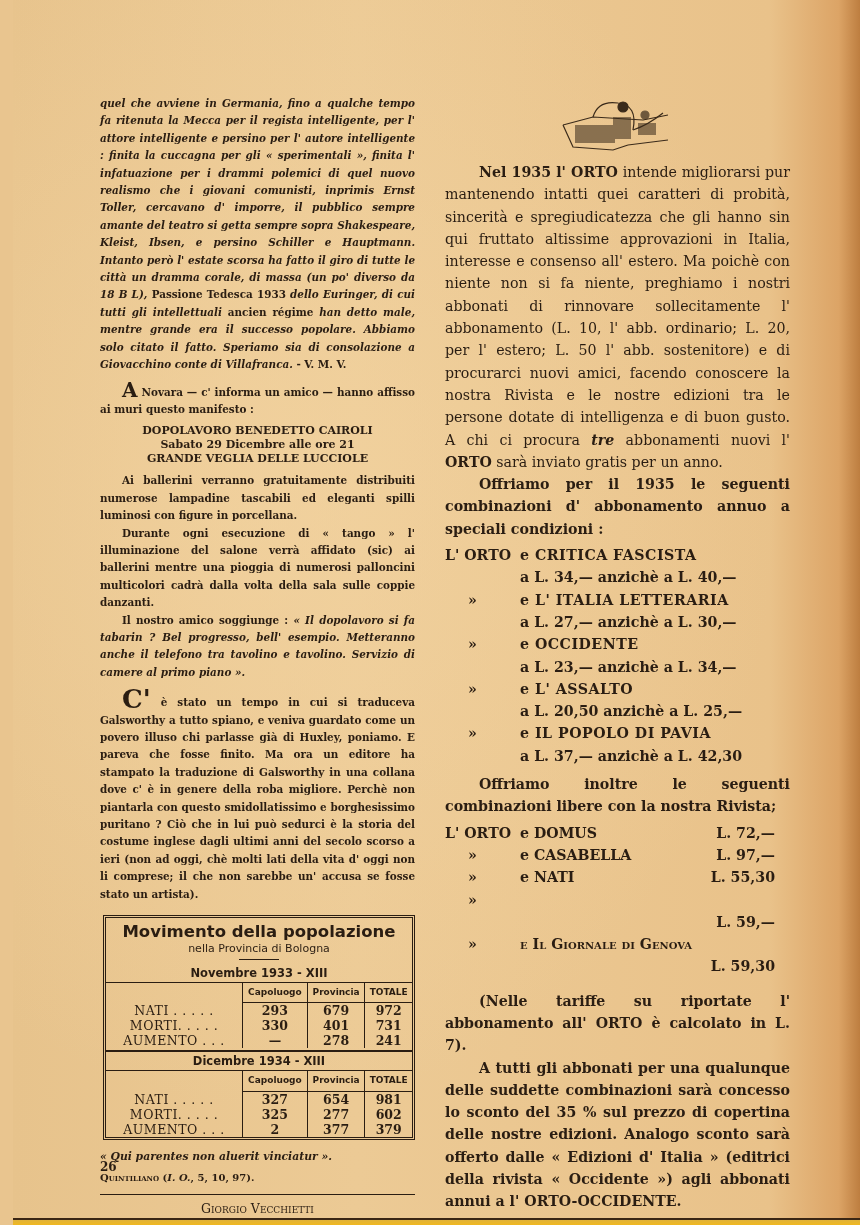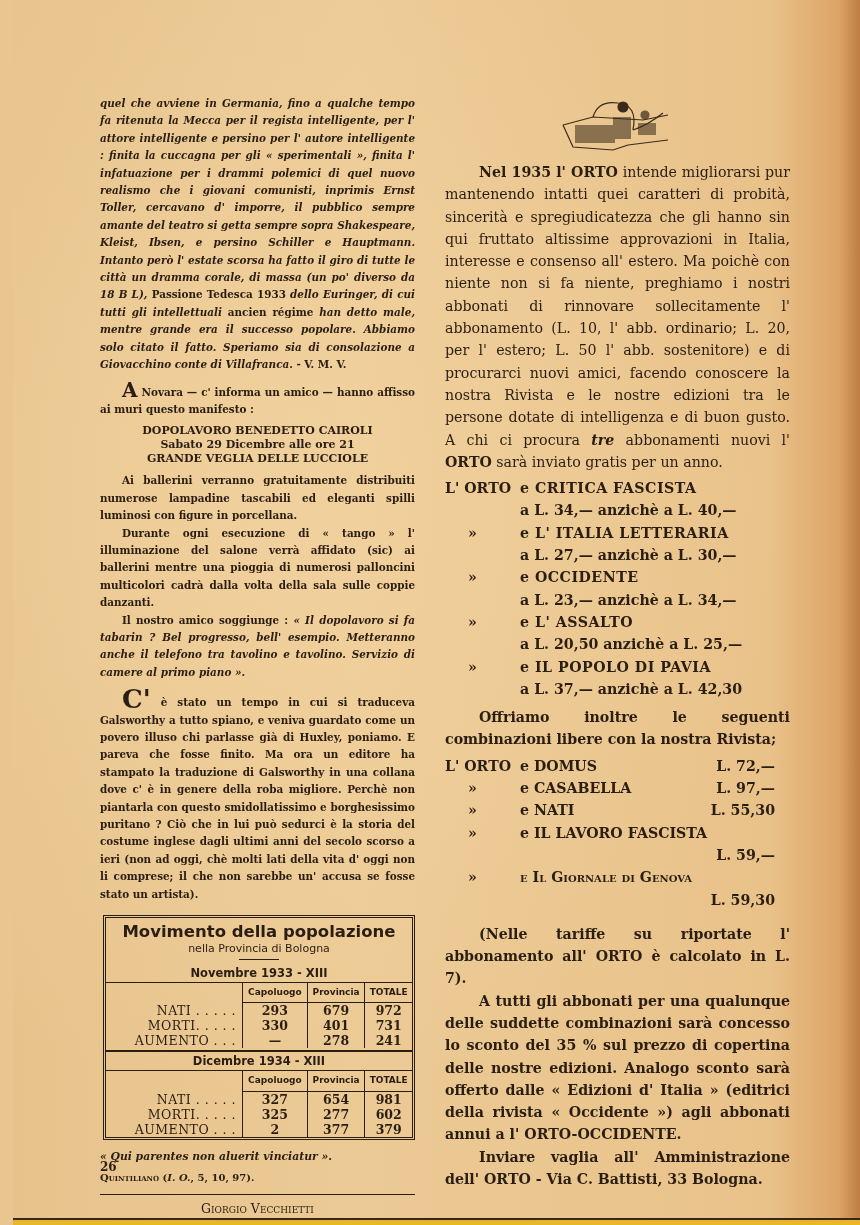--- a/index.html
+++ b/index.html
@@ -40,21 +40,21 @@
   }
   .pt-title { text-align: center; font-size: 16.5px; font-weight: bold; margin-top: 4px; line-height: 20px; }
   .pt-sub { text-align: center; font-size: 11px; line-height: 14px; }
   .pt-sub-rule { width: 40px; height: 1px; background: #2a1d12; margin: 3px auto 4px; }
   .pt-month { text-align: center; font-size: 11.5px; font-weight: bold; line-height: 18px; border-bottom: 1px solid #2a1d12; }
   .pt-month.second { border-top: 2px solid #2a1d12; margin-top: 2px; }
   table.pt { border-collapse: collapse; width: 100%; }
   table.pt th { font-size: 9px; font-weight: bold; padding: 1px 2px; border-left: 1px solid #2a1d12; border-bottom: 1px solid #2a1d12; text-align: center; }
   table.pt th.blank { border-left: none; border-bottom: none; width: 132px; }
   table.pt td { font-family: "DejaVu Serif", "Liberation Serif", serif; font-size: 12.5px; line-height: 15px; padding: 0 6px; }
-  table.pt td.lbl { text-align: right; letter-spacing: 0.5px; }
+  table.pt td.lbl { text-align: center; letter-spacing: 0.5px; }
   table.pt td.num { text-align: center; font-weight: bold; border-left: 1px solid #2a1d12; }
   table.pt td.num.last { }
 
   .quote { margin-top: 8px; font-style: italic; font-weight: bold; font-size: 10.8px; }
   .cite { font-size: 10px; font-weight: bold; margin-top: 4px; }
   .sc { font-variant: small-caps; }
   .rule { height: 1px; background: #2a1d12; margin: 7px 0 6px; }
   .sig-name { text-align: center; font-variant: small-caps; font-size: 12.5px; line-height: 16px; }
   .sig-role { text-align: center; font-style: italic; font-size: 13px; line-height: 16px; }
   .pagenum { position: absolute; left: 87px; top: 1160px; font-size: 12px; font-weight: bold; }
@@ -187,20 +187,21 @@
       </g>
       <g fill="#3a2a1a" opacity="0.55">
         <rect x="22" y="30" width="40" height="18"></rect>
         <rect x="60" y="22" width="18" height="22"></rect>
         <rect x="85" y="28" width="18" height="12"></rect>
       </g>
     </svg>
 
     <p class="ind-r b"><span>Nel 1935 l' </span><span class="b">ORTO</span><span style="font-weight:normal"> intende migliorarsi pur mantenendo intatti quei caratteri di probità, sincerità e spregiudicatezza che gli hanno sin qui fruttato altissime approvazioni in Italia, interesse e consenso all' estero. Ma poichè con niente non si fa niente, preghiamo i nostri abbonati di rinnovare sollecitamente l' abbonamento (L. 10, l' abb. ordinario; L. 20, per l' estero; L. 50 l' abb. sostenitore) e di procurarci nuovi amici, facendo conoscere la nostra Rivista e le nostre edizioni tra le persone dotate di intelligenza e di buon gusto. A chi ci procura </span><i>tre</i><span style="font-weight:normal"> abbonamenti nuovi l' </span><span class="b">ORTO</span><span style="font-weight:normal"> sarà inviato gratis per un anno.</span></p>
 
+    <p class="ind-r b">Offriamo per il 1935 le seguenti combinazioni d' abbonamento annuo a speciali condizioni :</p>
 
     <div class="offers b" style="margin-top:4px">
       <div>
         <div class="offer">
             <span class="lead">L' ORTO</span>
             <span class="mag">e CRITICA FASCISTA</span>
           </div>
         <div class="price-line">a L. 34,— anzichè a L. 40,—</div>
       </div>
       <div>
@@ -247,21 +248,20 @@
           <span class="price">L. 97,—</span>
         </div>
       <div class="free">
           <span class="lead ditto">»</span>
           <span>e NATI</span>
           <span class="price">L. 55,30</span>
         </div>
       <div>
         <div class="free">
             <span class="lead ditto">»</span>
-            <span>e IL LAVORO FASCISTA</span>
             <span></span>
           </div>
         <div class="free-price-only">L. 59,—</div>
       </div>
       <div>
         <div class="free">
             <span class="lead ditto">»</span>
             <span class="sc">e Il Giornale di Genova</span>
             <span></span>
           </div>

